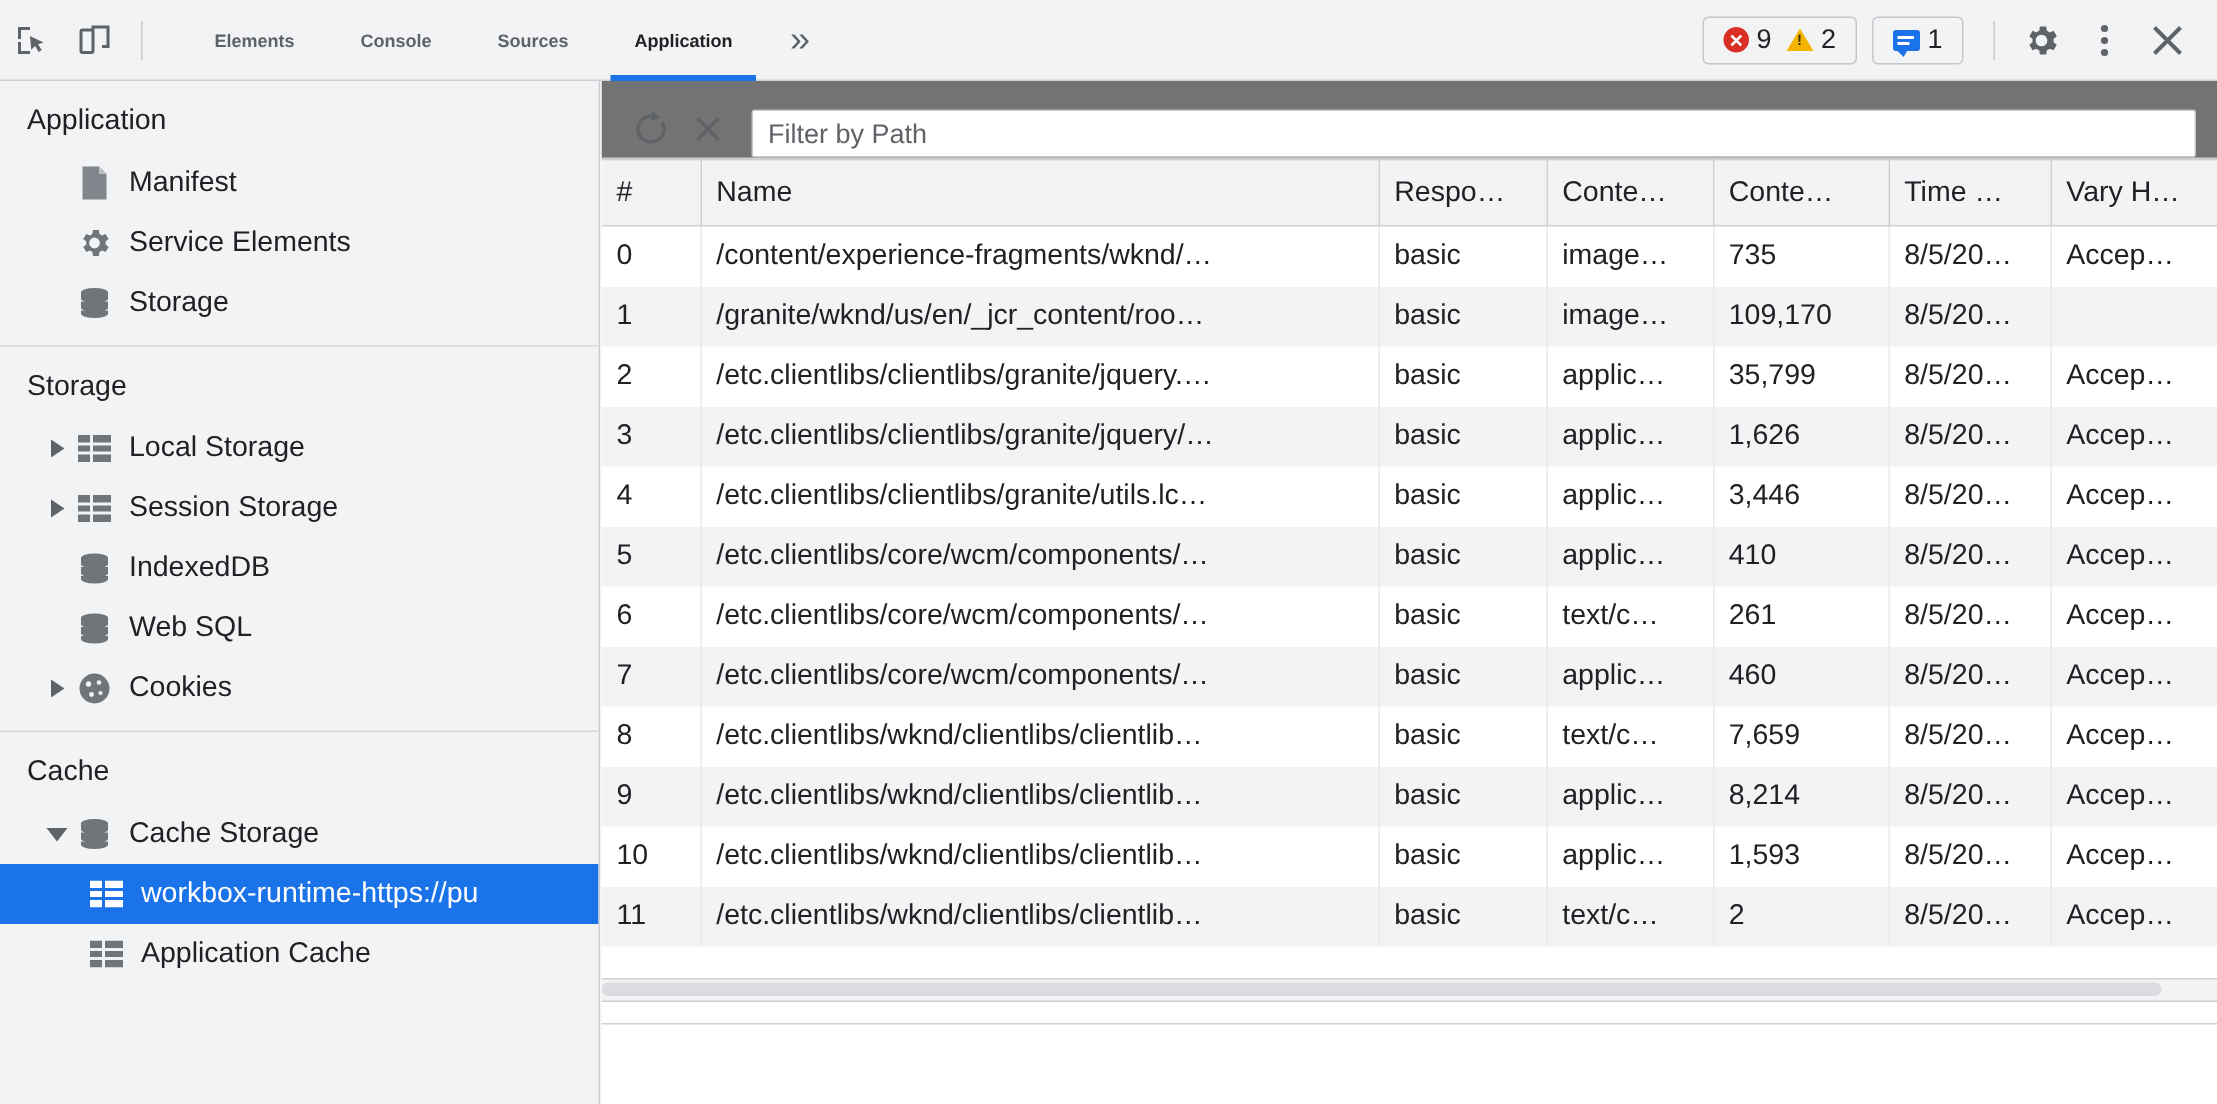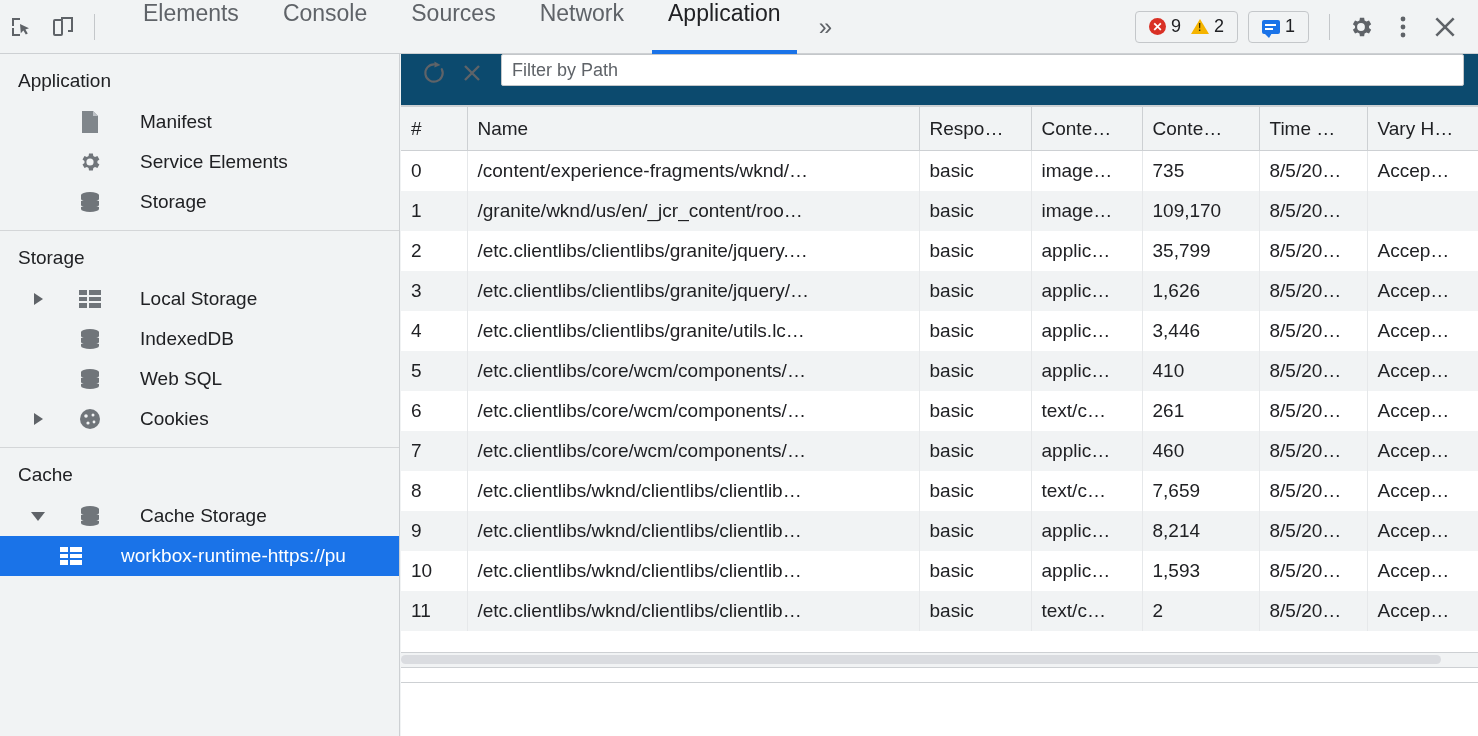--- a/index.html
+++ b/index.html
@@ -46,26 +46,27 @@
   .tabs {
     display: flex;
     align-items: center;
     height: 54px;
     margin-left: 16px;
   }
   .tab {
     position: relative;
     height: 54px;
     display: flex;
-    align-items: flex-start;
+    align-items: center;
     padding: 0 22px;
-    font-size: 23px;
+    font-size: 12px;
     color: #5f6368;
     cursor: pointer;
     white-space: nowrap;
+    font-weight: bold;
   }
   .tab.active {
     color: #202124;
   }
   .tab.active::after {
     content: "";
     position: absolute;
     left: 6px; right: 6px; bottom: 0;
     height: 4px;
     background: #1a73e8;
@@ -162,21 +163,20 @@
   }
   .side-row {
     display: flex;
     align-items: center;
     height: 40px;
     padding-left: 18px;
     font-size: 19px;
     color: #202124;
     cursor: pointer;
     white-space: nowrap;
-    gap: 27px;
   }
   .side-row.indent1 { padding-left: 30px; }
   .side-row.indent2 { padding-left: 58px; }
   .side-row.selected {
     background: #1a73e8;
     color: #ffffff;
   }
   .arrow {
     width: 16px;
     flex: 0 0 16px;
@@ -207,24 +207,24 @@
   
   .main {
     position: absolute;
     left: 401px; top: 54px;
     width: 1077px; height: 682px;
     background: #ffffff;
     overflow: hidden;
   }
   .filterbar {
     height: 52px;
-    background: #0c4a6e;
+    background: #737373;
     border-bottom: 1px solid #cdd0d3;
     display: flex;
-    align-items: flex-start;
+    align-items: flex-end;
     padding: 0 14px;
     box-sizing: border-box;
   }
   .fb-btn {
     width: 38px; height: 38px;
     display: flex; align-items: center; justify-content: center;
     cursor: pointer;
   }
   .filter-input {
     flex: 1;
@@ -338,23 +338,20 @@
     <div class="tabs">
       <div class="tab">
         <span>Elements</span>
       </div>
       <div class="tab">
         <span>Console</span>
       </div>
       <div class="tab">
         <span>Sources</span>
       </div>
-      <div class="tab">
-        <span>Network</span>
-      </div>
       <div class="tab active">
         <span>Application</span>
       </div>
       <div class="tab-more">
         <span>»</span>
       </div>
     </div>
 
     <div class="tb-right">
 
@@ -463,20 +460,36 @@
               <rect x="10" y="0" width="12" height="5" fill="#70757a"></rect>
               <rect x="0" y="7" width="8" height="4" fill="#70757a"></rect>
               <rect x="10" y="7" width="12" height="4" fill="#70757a"></rect>
               <rect x="0" y="13" width="8" height="5" fill="#70757a"></rect>
               <rect x="10" y="13" width="12" height="5" fill="#70757a"></rect>
             </svg>
         </span>
         <span class="side-label">Local Storage</span>
       </div>
 
+      <div class="side-row indent1">
+        <span class="arrow">
+            <i></i>
+          </span>
+        <span class="sicon">
+          <svg width="22" height="18" viewBox="0 0 22 18">
+              <rect x="0" y="0" width="8" height="5" fill="#70757a"></rect>
+              <rect x="10" y="0" width="12" height="5" fill="#70757a"></rect>
+              <rect x="0" y="7" width="8" height="4" fill="#70757a"></rect>
+              <rect x="10" y="7" width="12" height="4" fill="#70757a"></rect>
+              <rect x="0" y="13" width="8" height="5" fill="#70757a"></rect>
+              <rect x="10" y="13" width="12" height="5" fill="#70757a"></rect>
+            </svg>
+        </span>
+        <span class="side-label">Session Storage</span>
+      </div>
 
       <div class="side-row indent1">
         <span class="arrow none">
             <i></i>
           </span>
         <span class="sicon">
           <svg width="22" height="22" viewBox="0 0 22 22">
               <ellipse cx="11" cy="4" rx="9" ry="3" fill="#70757a"></ellipse>
               <path d="M2 4 v4 a9 3 0 0 0 18 0 V4Z" fill="#70757a"></path>
               <path d="M2 10 v4 a9 3 0 0 0 18 0 v-4Z" fill="#70757a"></path>
@@ -544,20 +557,33 @@
               <rect x="10" y="0" width="12" height="5" fill="#ffffff"></rect>
               <rect x="0" y="7" width="8" height="4" fill="#ffffff"></rect>
               <rect x="10" y="7" width="12" height="4" fill="#ffffff"></rect>
               <rect x="0" y="13" width="8" height="5" fill="#ffffff"></rect>
               <rect x="10" y="13" width="12" height="5" fill="#ffffff"></rect>
             </svg>
         </span>
         <span class="side-label">workbox-runtime-https://pu</span>
       </div>
 
+      <div class="side-row indent2">
+        <span class="sicon">
+          <svg width="22" height="18" viewBox="0 0 22 18">
+              <rect x="0" y="0" width="8" height="5" fill="#70757a"></rect>
+              <rect x="10" y="0" width="12" height="5" fill="#70757a"></rect>
+              <rect x="0" y="7" width="8" height="4" fill="#70757a"></rect>
+              <rect x="10" y="7" width="12" height="4" fill="#70757a"></rect>
+              <rect x="0" y="13" width="8" height="5" fill="#70757a"></rect>
+              <rect x="10" y="13" width="12" height="5" fill="#70757a"></rect>
+            </svg>
+        </span>
+        <span class="side-label">Application Cache</span>
+      </div>
     </div>
 
   </div>
 
   <div class="main">
 
     <div class="filterbar">
       <div class="fb-btn">
         <svg width="26" height="26" viewBox="0 0 24 24">
           <path d="M12 4 a8 8 0 1 0 7.2 4.5" stroke="#5f6368" stroke-width="2" fill="none" stroke-linecap="round"></path>

